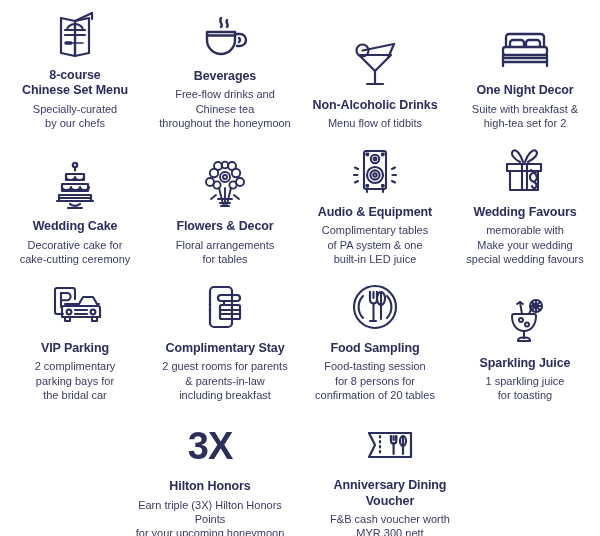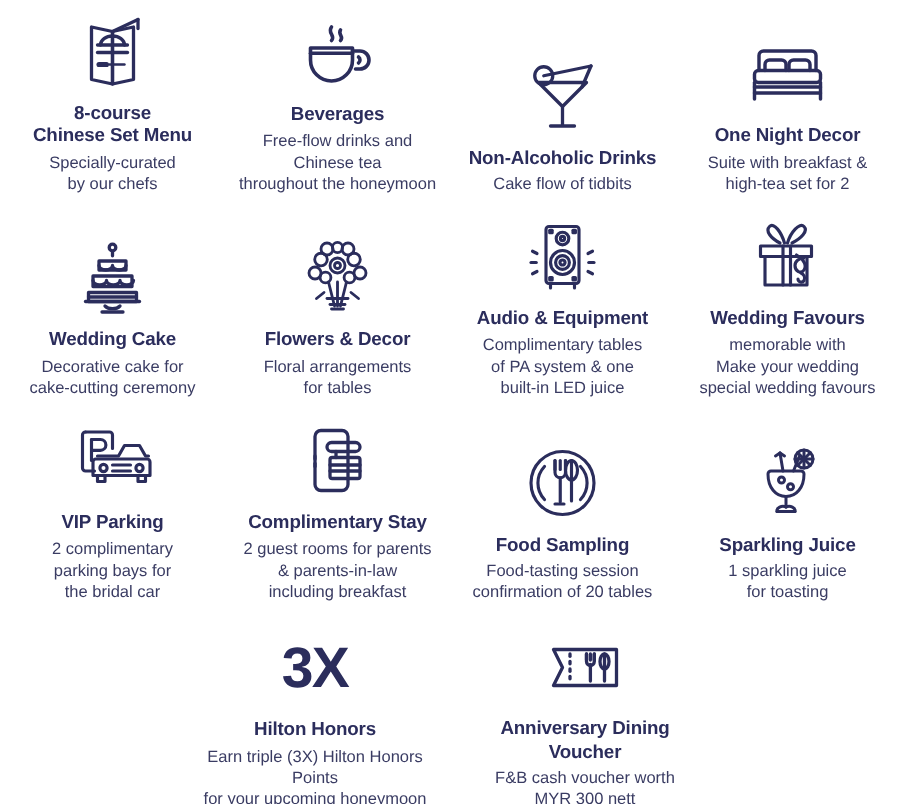--- a/index.html
+++ b/index.html
@@ -140,21 +140,21 @@
             <circle cx="12.5" cy="11.5" r="6"></circle>
             <path d="M12.5 11.5 L44 5"></path>
             <path d="M38 19 L44 5"></path>
           </g>
         </svg>
       </div>
       <div class="c-title">
         <div>Non-Alcoholic Drinks</div>
       </div>
       <div class="c-desc">
-        <div>Cake flow of tidbits</div>
+        <div>Menu flow of tidbits</div>
       </div>
     </div>
 
     <div class="cell">
       <div class="icon-wrap">
         <svg width="56" height="46" viewBox="0 0 56 46">
           <g fill="none" stroke="#2b2d5c" stroke-width="2.3" stroke-linejoin="round" stroke-linecap="round">
             <path d="M9 20 V10 a3 3 0 0 1 3 -3 h32 a3 3 0 0 1 3 3 v10"></path>
             <path d="M13 20 v-4 a3 3 0 0 1 3 -3 h8 a3 3 0 0 1 3 3 v4"></path>
             <path d="M29 20 v-4 a3 3 0 0 1 3 -3 h8 a3 3 0 0 1 3 3 v4"></path>
@@ -377,20 +377,21 @@
             <path d="M32 10 a4 6.5 0 0 0 0 13"></path>
             <path d="M21 39 h6"></path>
           </g>
         </svg>
       </div>
       <div class="c-title">
         <div>Food Sampling</div>
       </div>
       <div class="c-desc">
         <div>Food-tasting session</div>
+        <div>for 8 persons for</div>
         <div>confirmation of 20 tables</div>
       </div>
     </div>
 
     <div class="cell">
       <div class="icon-wrap">
         <svg width="46" height="54" viewBox="0 0 46 54">
           <g fill="none" stroke="#2b2d5c" stroke-width="2" stroke-linejoin="round" stroke-linecap="round">
             <path d="M12 18 h20 a2 2 0 0 1 2 2 c0 9 -5 15 -12 15 c-7 0 -12 -6 -12 -15 a2 2 0 0 1 2 -2 Z"></path>
             <path d="M22 35 v7"></path>

